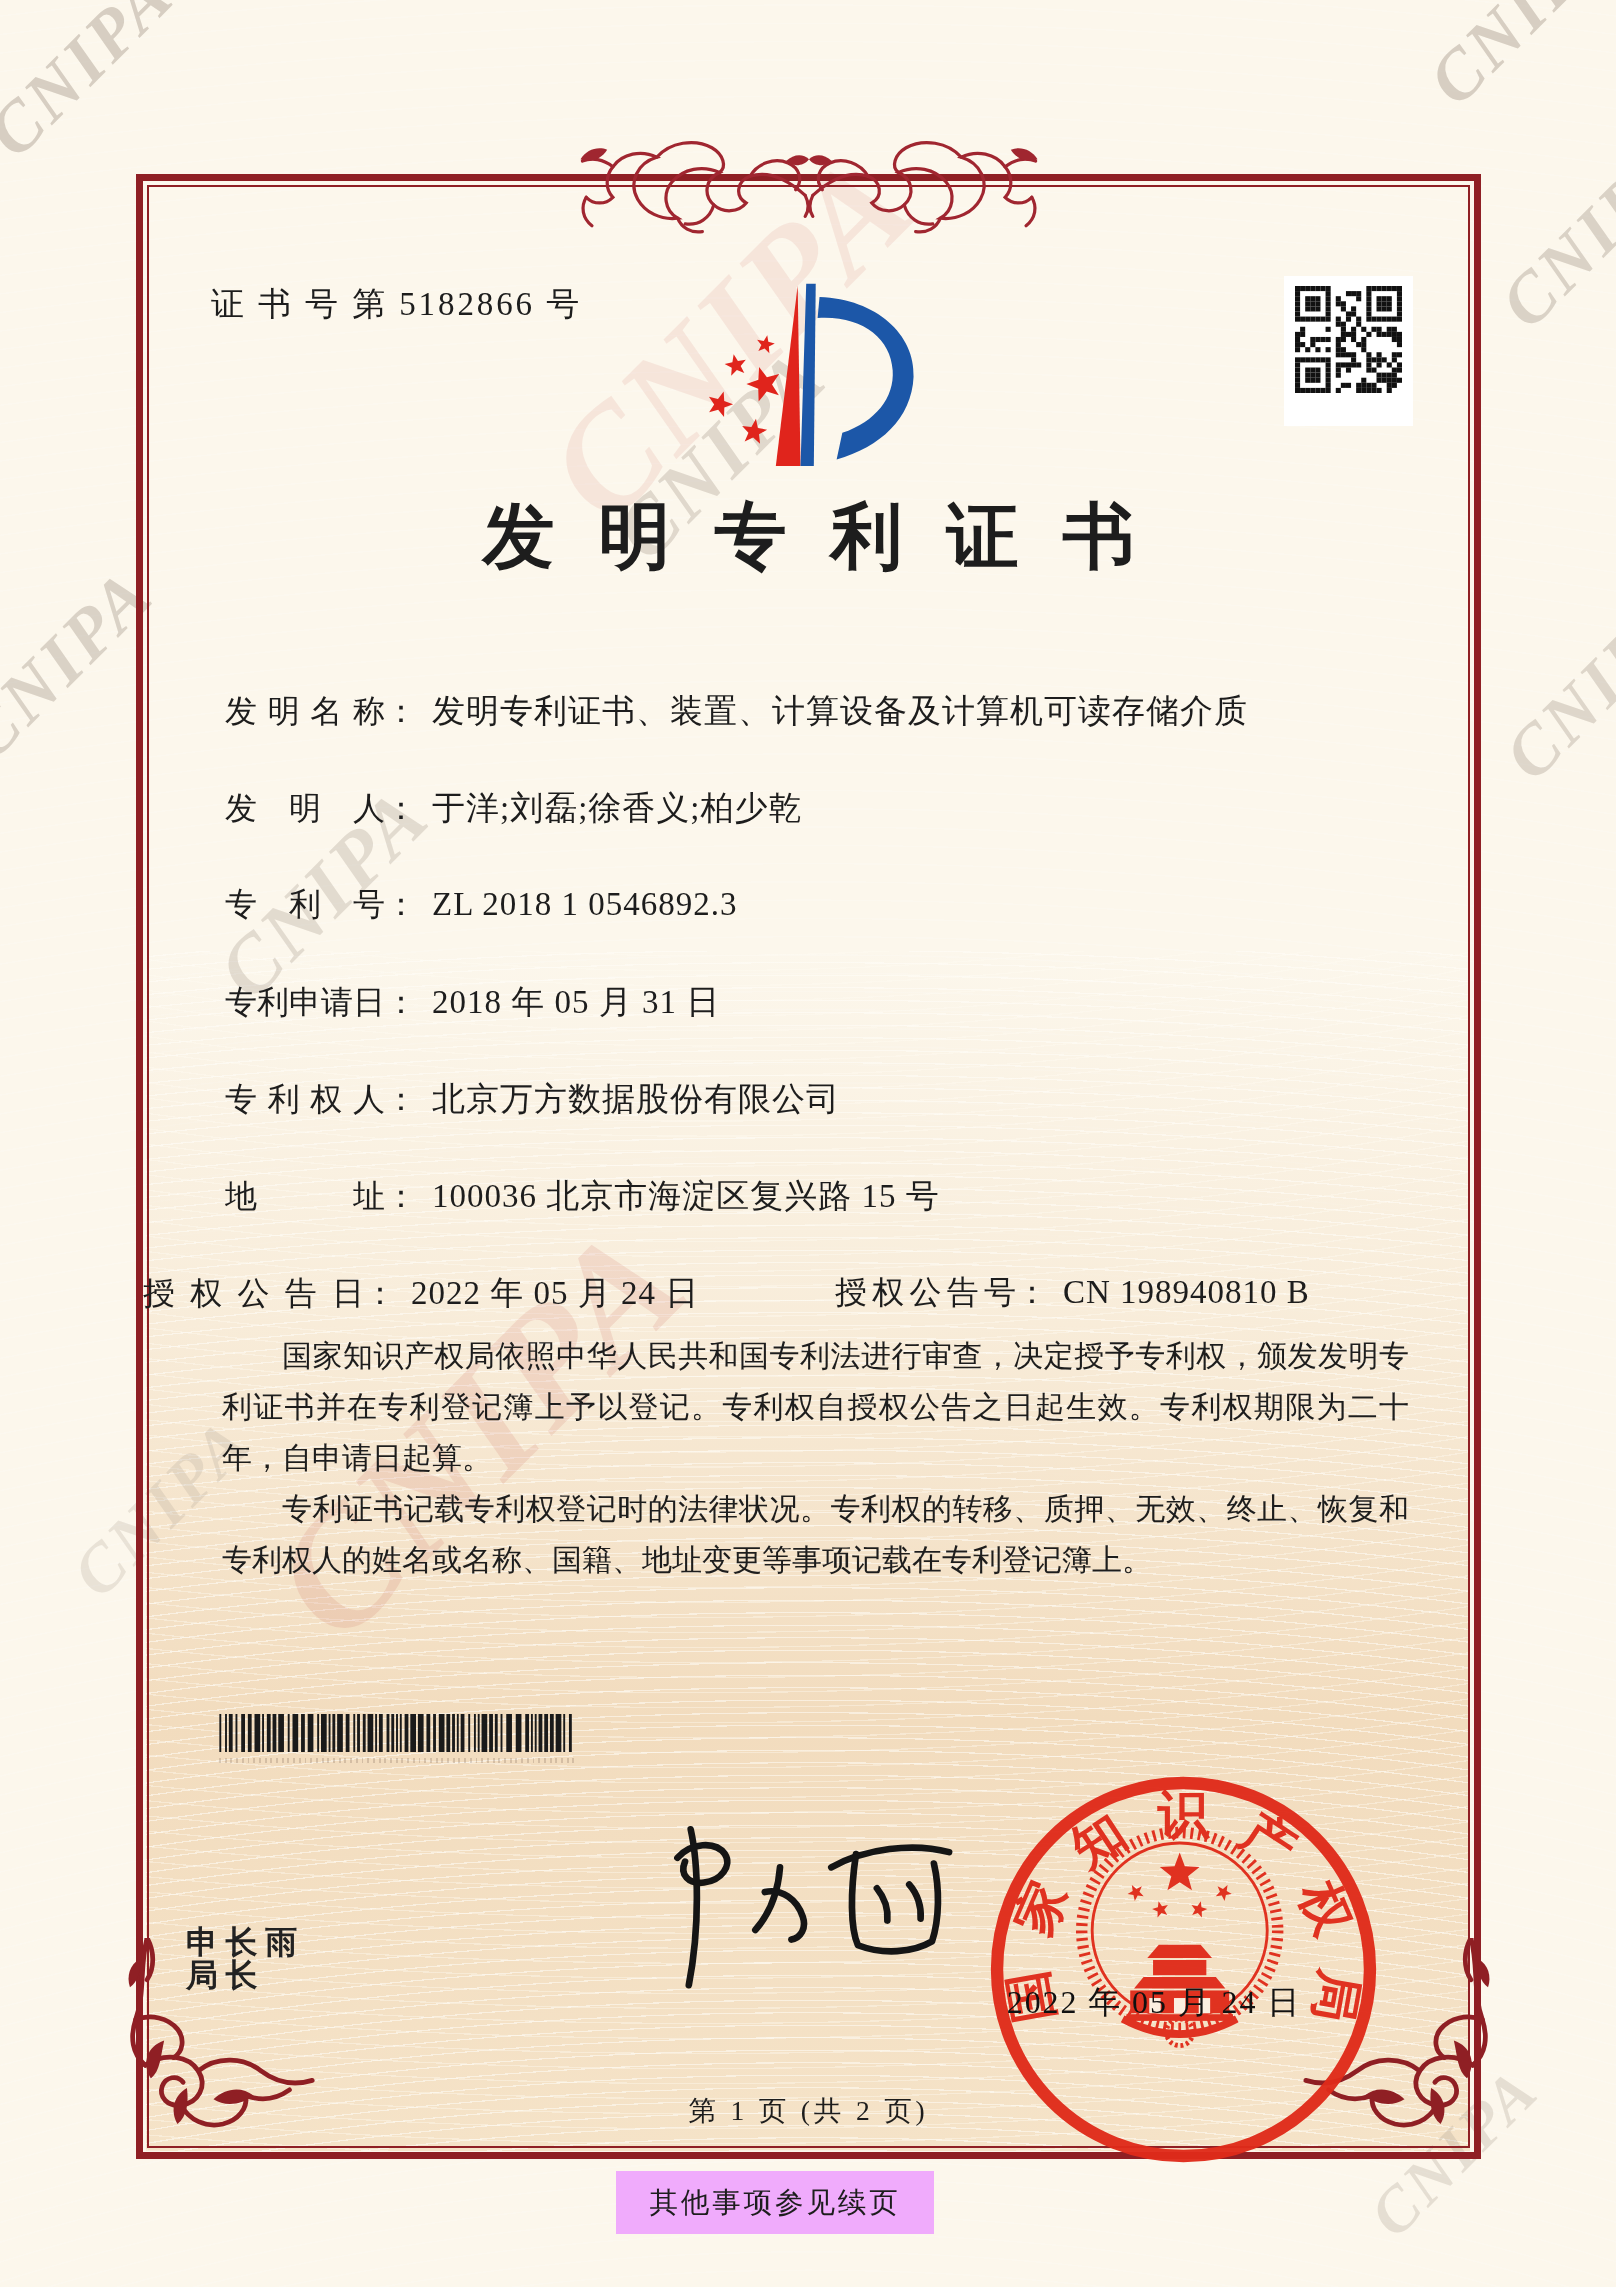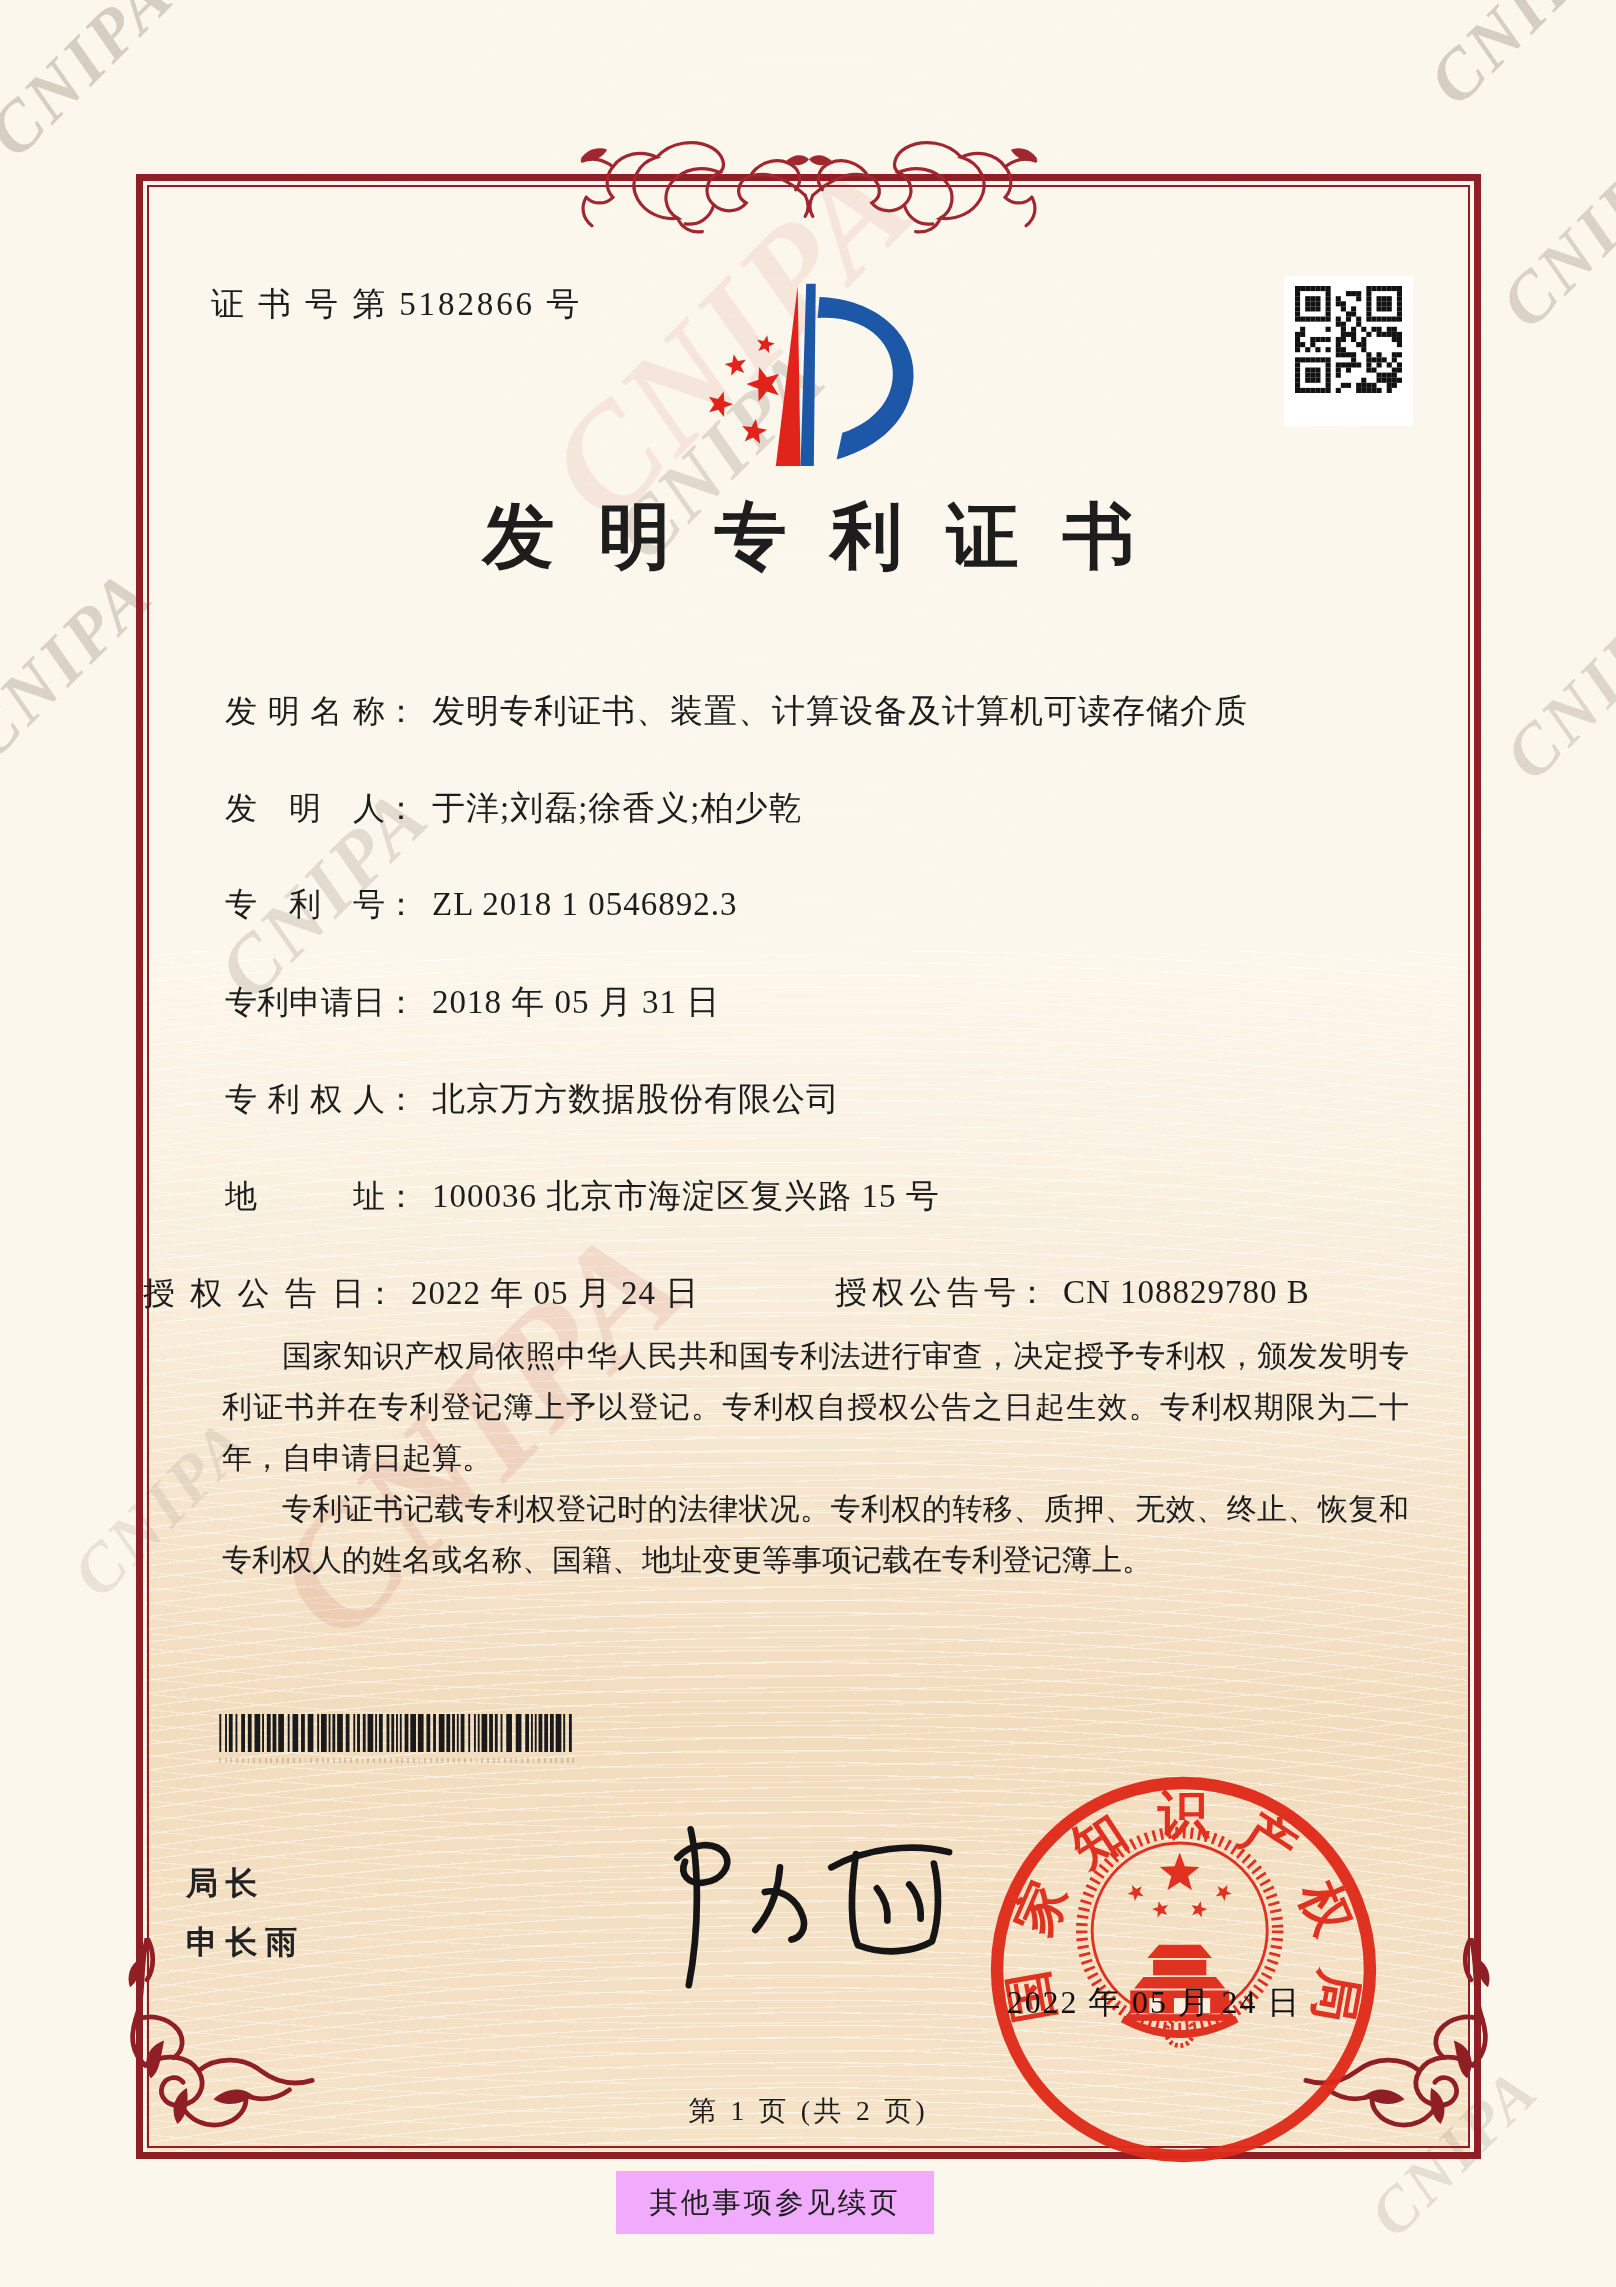--- a/index.html
+++ b/index.html
@@ -55,21 +55,21 @@
   .paras{ position:absolute; left:222px; top:1330px; width:1187px; z-index:5;
           font-size:30px; line-height:51px; text-align:justify; }
   .paras p{ margin:0; text-indent:2em; }
   
   .barcode{ position:absolute; left:219px; top:1714px; z-index:5; }
   .barrefl{ position:absolute; left:219px; top:1758px; width:356px; height:4.8px; z-index:5; opacity:.35;
             background:repeating-linear-gradient(90deg, rgba(70,45,35,.5) 0 1.9px, transparent 1.9px 5.7px); }
   
   .signer{ position:absolute; left:186px; z-index:5; font-family:"Liberation Sans","DejaVu Sans",sans-serif;
            font-size:32px; font-weight:600; letter-spacing:7.6px; color:#222; }
-  .signer.t1{ top:1862px;text-align:center; } .signer.t2{ top:1921px; }
+  .signer.t1{ top:1954px;text-align:center; } .signer.t2{ top:1921px; }
   .sig{ position:absolute; left:628px; top:1812px; width:361px; height:200px; z-index:5; }
   
   .seal{ position:absolute; left:978px; top:1764px; width:411px; height:411px; z-index:6; opacity:.96; }
   .sealdate{ position:absolute; left:997px; top:1981px; width:314px; text-align:center; z-index:7;
              font-size:32px; letter-spacing:1.9px; color:#111; white-space:nowrap; }
   
   .pagefoot{ position:absolute; left:0; width:100%; top:2092px; text-align:center; font-size:27.6px;
              letter-spacing:3.8px; z-index:5; }
   .notebox{ position:absolute; left:616px; top:2171px; width:318px; height:63px; background:#f0abfc;
             z-index:5; text-align:center; line-height:63px; font-size:28.5px; letter-spacing:2.9px; }
@@ -421,21 +421,21 @@
           <span>权</span>
           <span>公</span>
           <span>告</span>
           <span>日</span>
         </span><span class="fcolon">：</span><span class="fvalue">2022 年 05 月 24 日</span><span class="pair2"><span class="flabel" style="width: 181px;">
             <span>授</span>
             <span>权</span>
             <span>公</span>
             <span>告</span>
             <span>号</span>
-          </span><span class="fcolon">：</span><span class="fvalue">CN 108829780 B</span></span></div>
+          </span><span class="fcolon">：</span><span class="fvalue">CN 198940810 B</span></span></div>
     </div>
 
   <div class="paras">
     <p>国家知识产权局依照中华人民共和国专利法进行审查，决定授予专利权，颁发发明专利证书并在专利登记簿上予以登记。专利权自授权公告之日起生效。专利权期限为二十年，自申请日起算。</p>
     <p>专利证书记载专利权登记时的法律状况。专利权的转移、质押、无效、终止、恢复和专利权人的姓名或名称、国籍、地址变更等事项记载在专利登记簿上。</p>
   </div>
 
   <svg class="barcode" id="barcode" width="356" height="38" viewBox="0 0 374 40">
       <rect x="0" y="0" width="2" height="40" fill="#1a1a1a"></rect>
       <rect x="6" y="0" width="2" height="40" fill="#1a1a1a"></rect>

